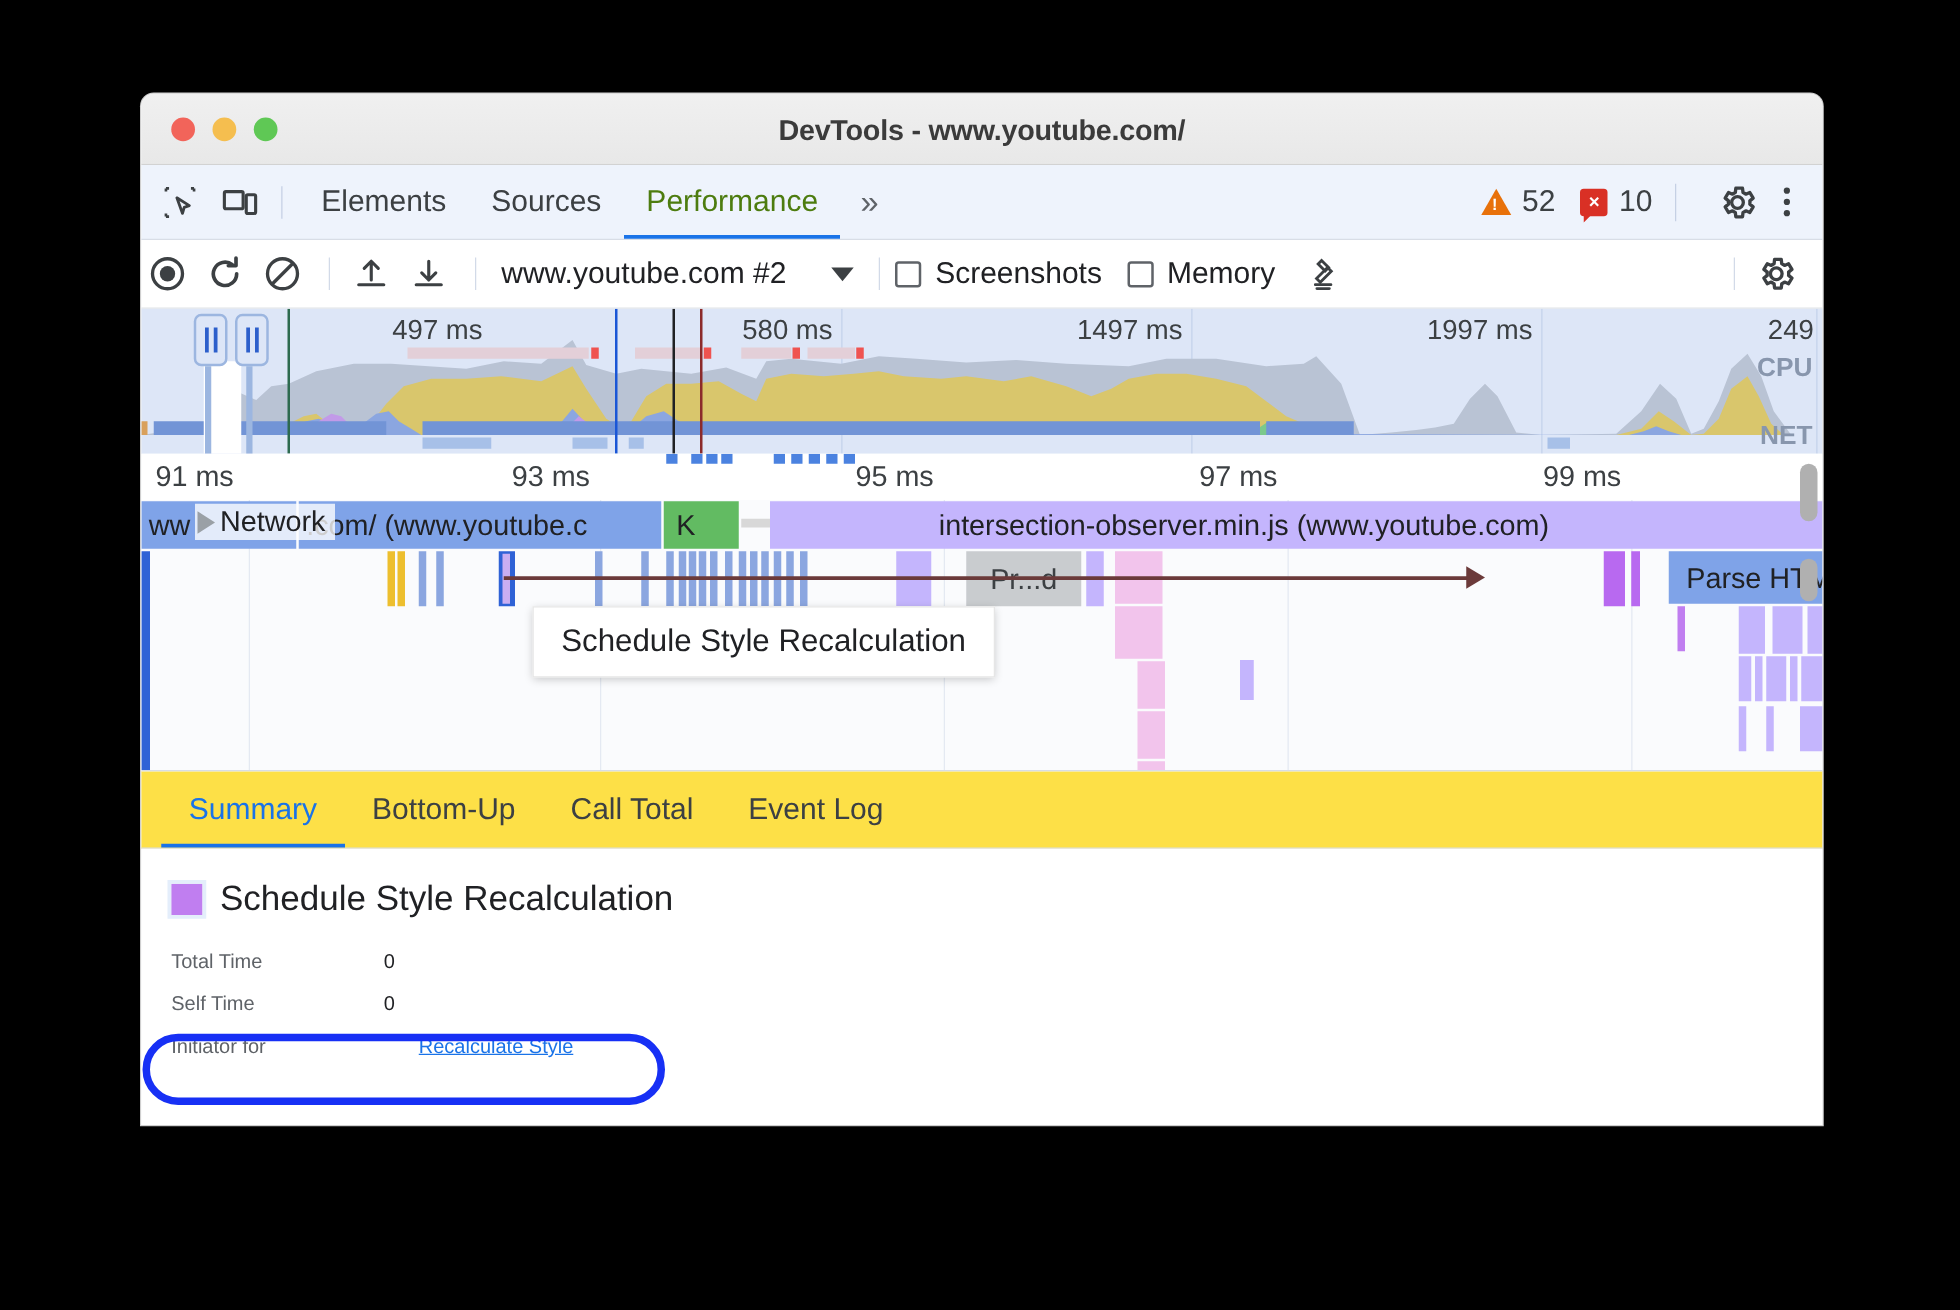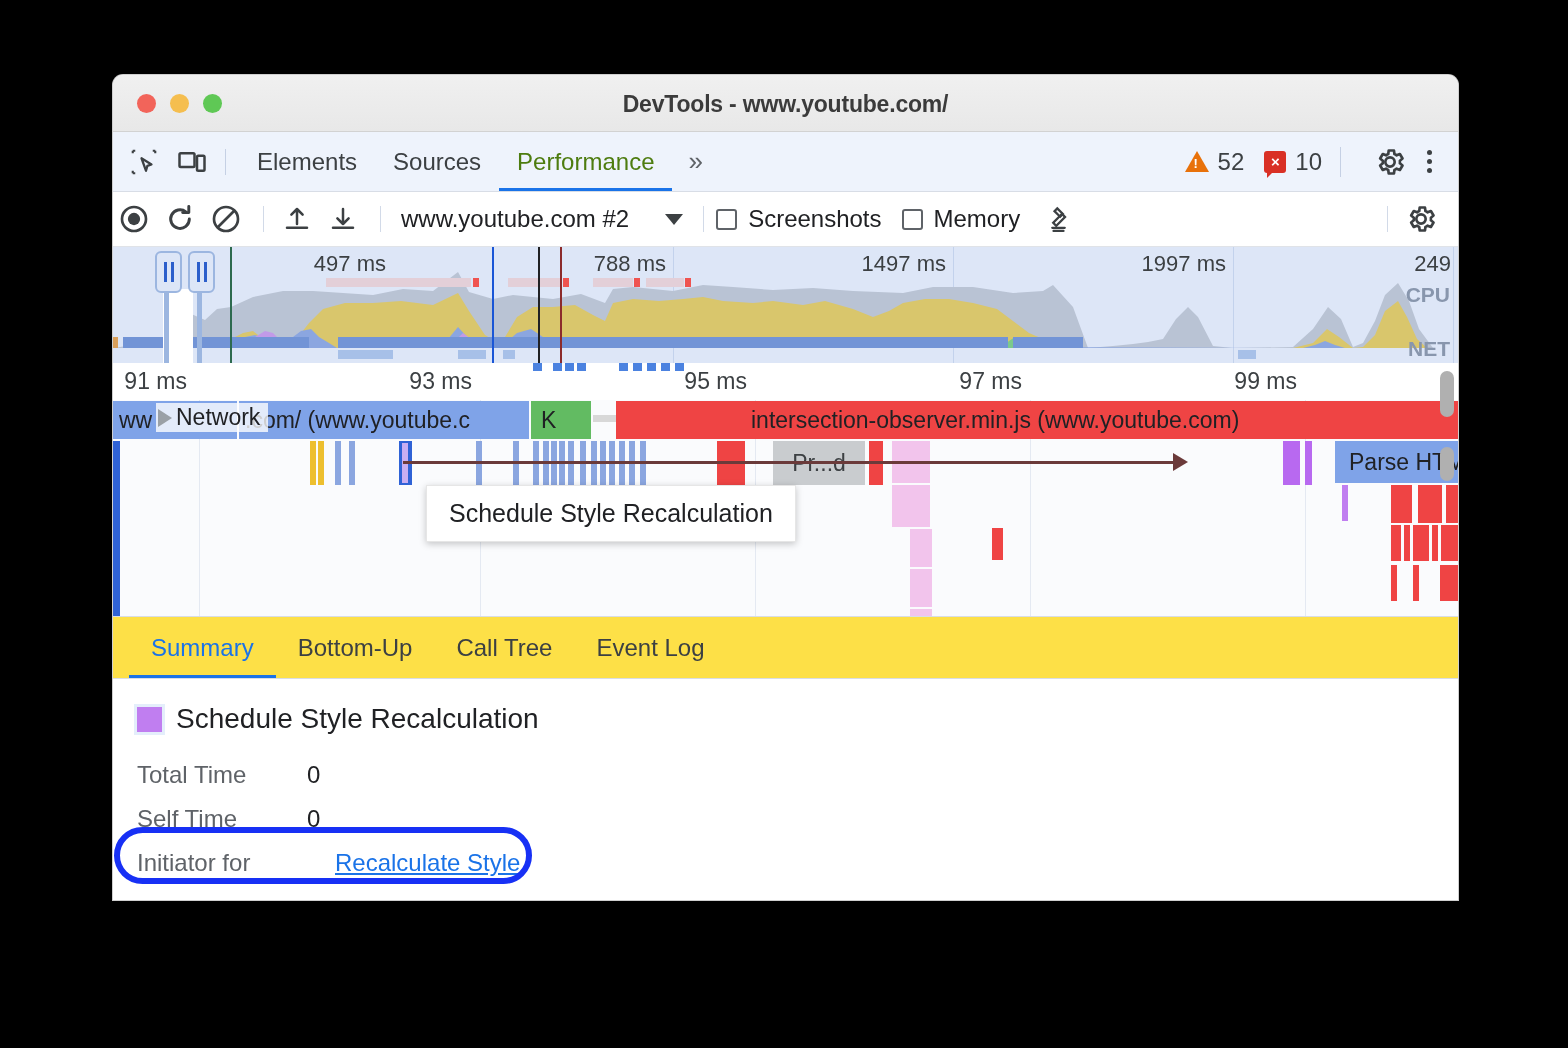--- a/index.html
+++ b/index.html
@@ -203,21 +203,21 @@
   .fblock {
     position: absolute;
     font-size: 23px;
     color: #202124;
     display: flex; align-items: center;
     padding-left: 6px;
     overflow: hidden; white-space: nowrap;
   }
   .c-net   { background: #7fa3e8; }
   .c-green { background: #62bb62; }
-  .c-yellow{ background: #ef4444; }
+  .c-yellow{ background: #c4b5fd; }
   .c-blue  { background: #7fa3e8; }
   .c-gray  { background: #c9cccf; }
   .c-pink  { background: #f2c4ec; }
   .c-purple{ background: #b869f0; }
 
   .netaccent { position: absolute; top: 0; height: 8px; background: #4b82e0; }
 
   #network-label-pill {
     position: absolute;
     background: rgba(255,255,255,0.78);
@@ -274,21 +274,21 @@
   #summary-title {
     display: flex; align-items: center; gap: 14px;
     font-size: 28px; color: #202124; margin-bottom: 26px;
   }
   #summary-swatch {
     width: 25px; height: 25px; background: #c07ef0;
     outline: 3px solid #e4eefb;
   }
   .sum-row {
     display: flex; align-items: center;
-    font-size: 24px; margin-bottom: 16px;
+    font-size: 16px; margin-bottom: 16px;
   }
   .sum-key { color: #5f6368; width: 170px; }
   .sum-val { color: #202124; }
   .sum-link {
     color: #1a73e8; text-decoration: underline; margin-left: 28px;
   }
   #initiator-row { position: relative; }
   #highlight-box {
     position: absolute;
     left: 114px; top: 827px;
@@ -467,21 +467,21 @@
           <i></i>
         </div>
     </div>
 
     <div class="ov-marker" style="left:117px;background:#2d6a4f"></div>
     <div class="ov-marker" style="left:379px;background:#1a56d6"></div>
     <div class="ov-marker" style="left:425px;background:#202124"></div>
     <div class="ov-marker" style="left:447px;background:#8c2b2b"></div>
 
     <div class="ov-time" style="left:280px">497 ms</div>
-    <div class="ov-time" style="left:560px">788 ms</div>
+    <div class="ov-time" style="left:560px">580 ms</div>
     <div class="ov-time" style="left:840px">1497 ms</div>
     <div class="ov-time" style="left:1120px">1997 ms</div>
     <div class="ov-time" style="left:1345px">249</div>
 
     <div id="ov-labels">
       <div>CPU</div>
       <div style="margin-top:14px">NET</div>
     </div>
   </div>
 
@@ -581,21 +581,21 @@
 
     <div class="scroll-thumb" style="top:8px;height:46px"></div>
     <div class="scroll-thumb" style="top:84px;height:34px"></div>
 
     <div id="tooltip" style="left:313px;top:122px">Schedule Style Recalculation</div>
   </div>
 
   <div id="bottom-tabs">
     <div class="bt-tab active">Summary</div>
     <div class="bt-tab">Bottom-Up</div>
-    <div class="bt-tab">Call Tree</div>
+    <div class="bt-tab">Call Total</div>
     <div class="bt-tab">Event Log</div>
   </div>
 
   <div id="summary">
     <div id="summary-title">
       <div id="summary-swatch"></div>
       <span>Schedule Style Recalculation</span>
     </div>
     <div class="sum-row">
       <span class="sum-key">Total Time</span>

